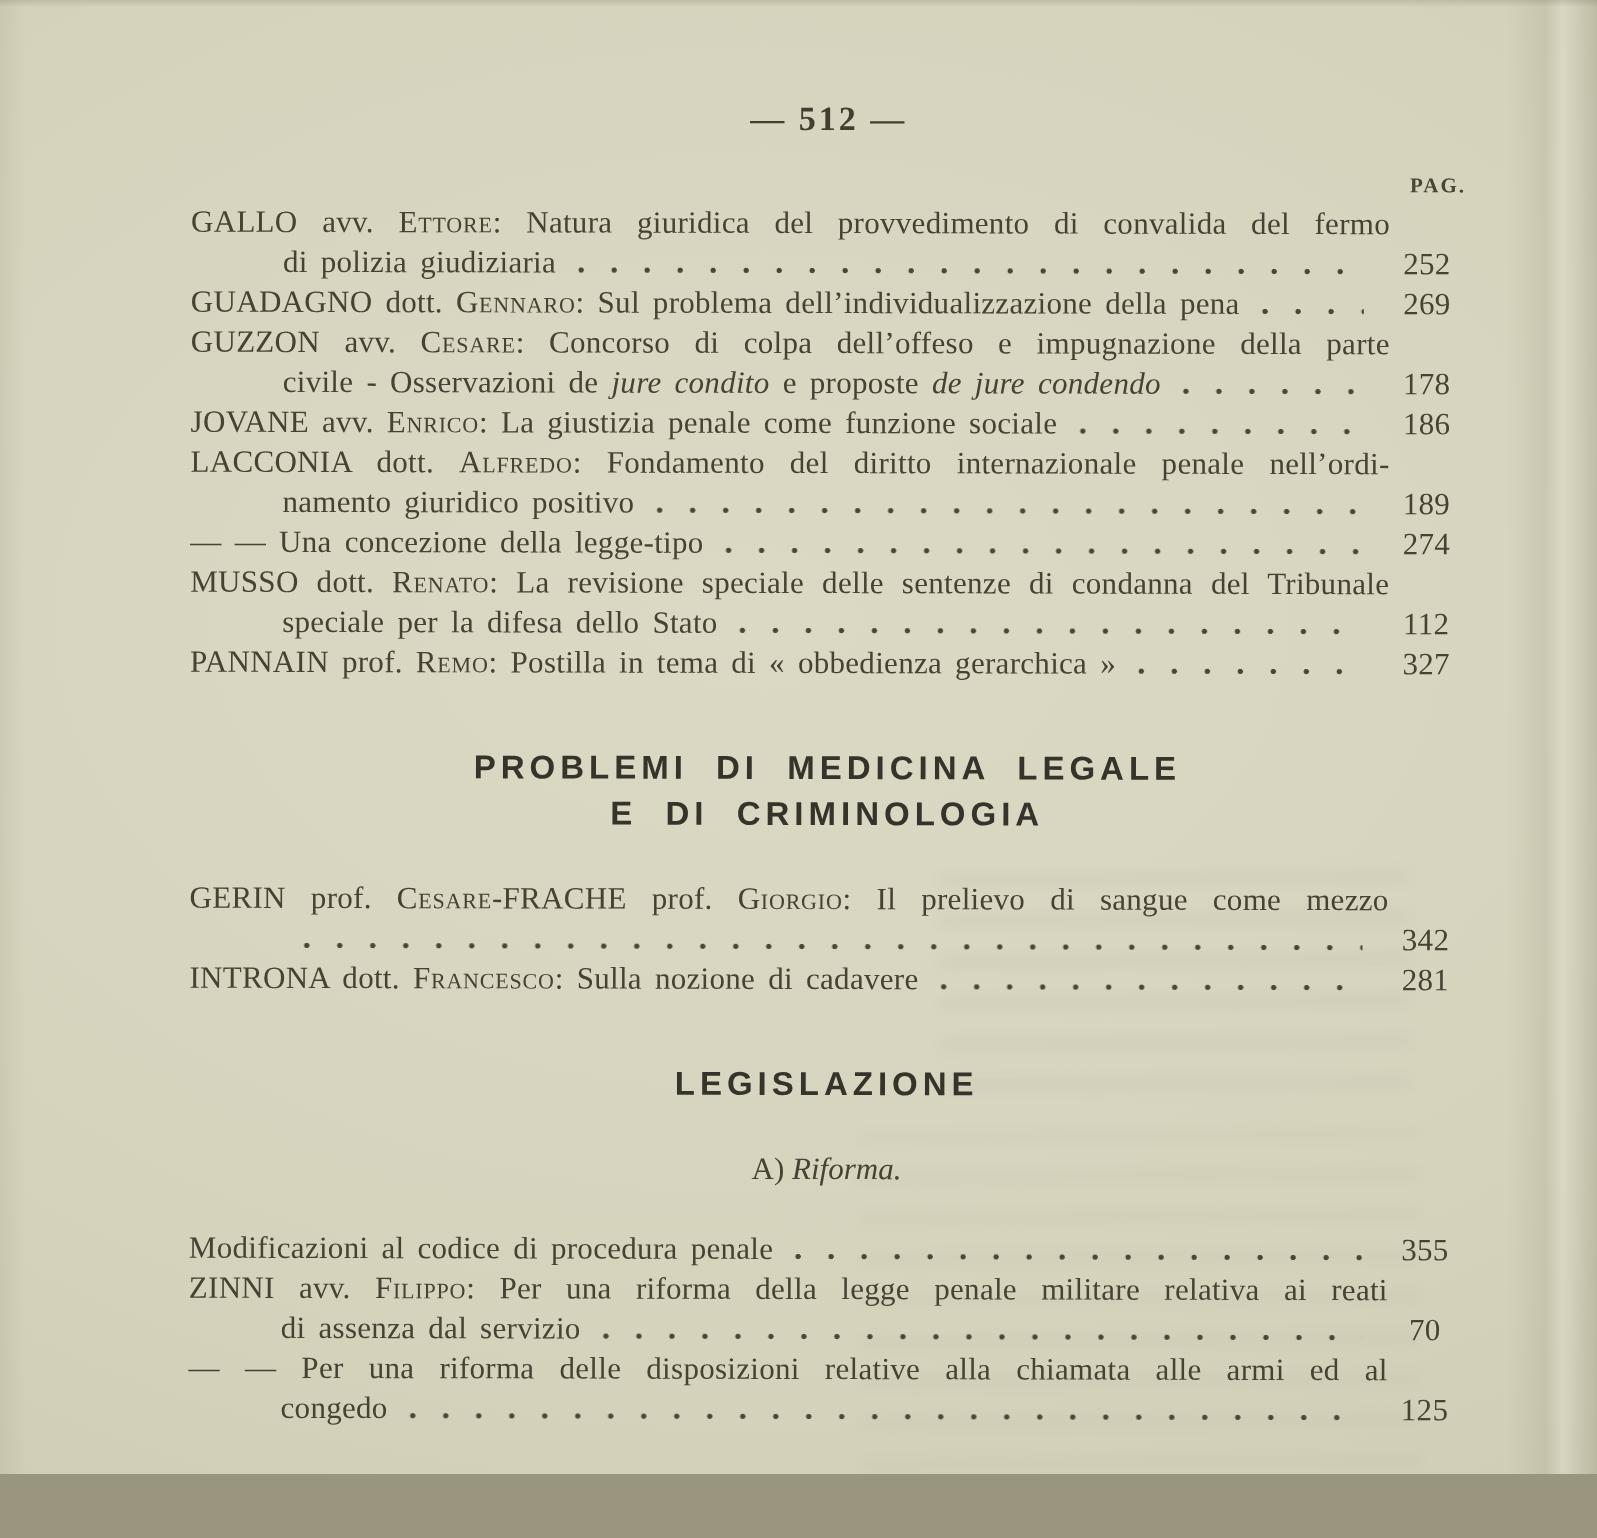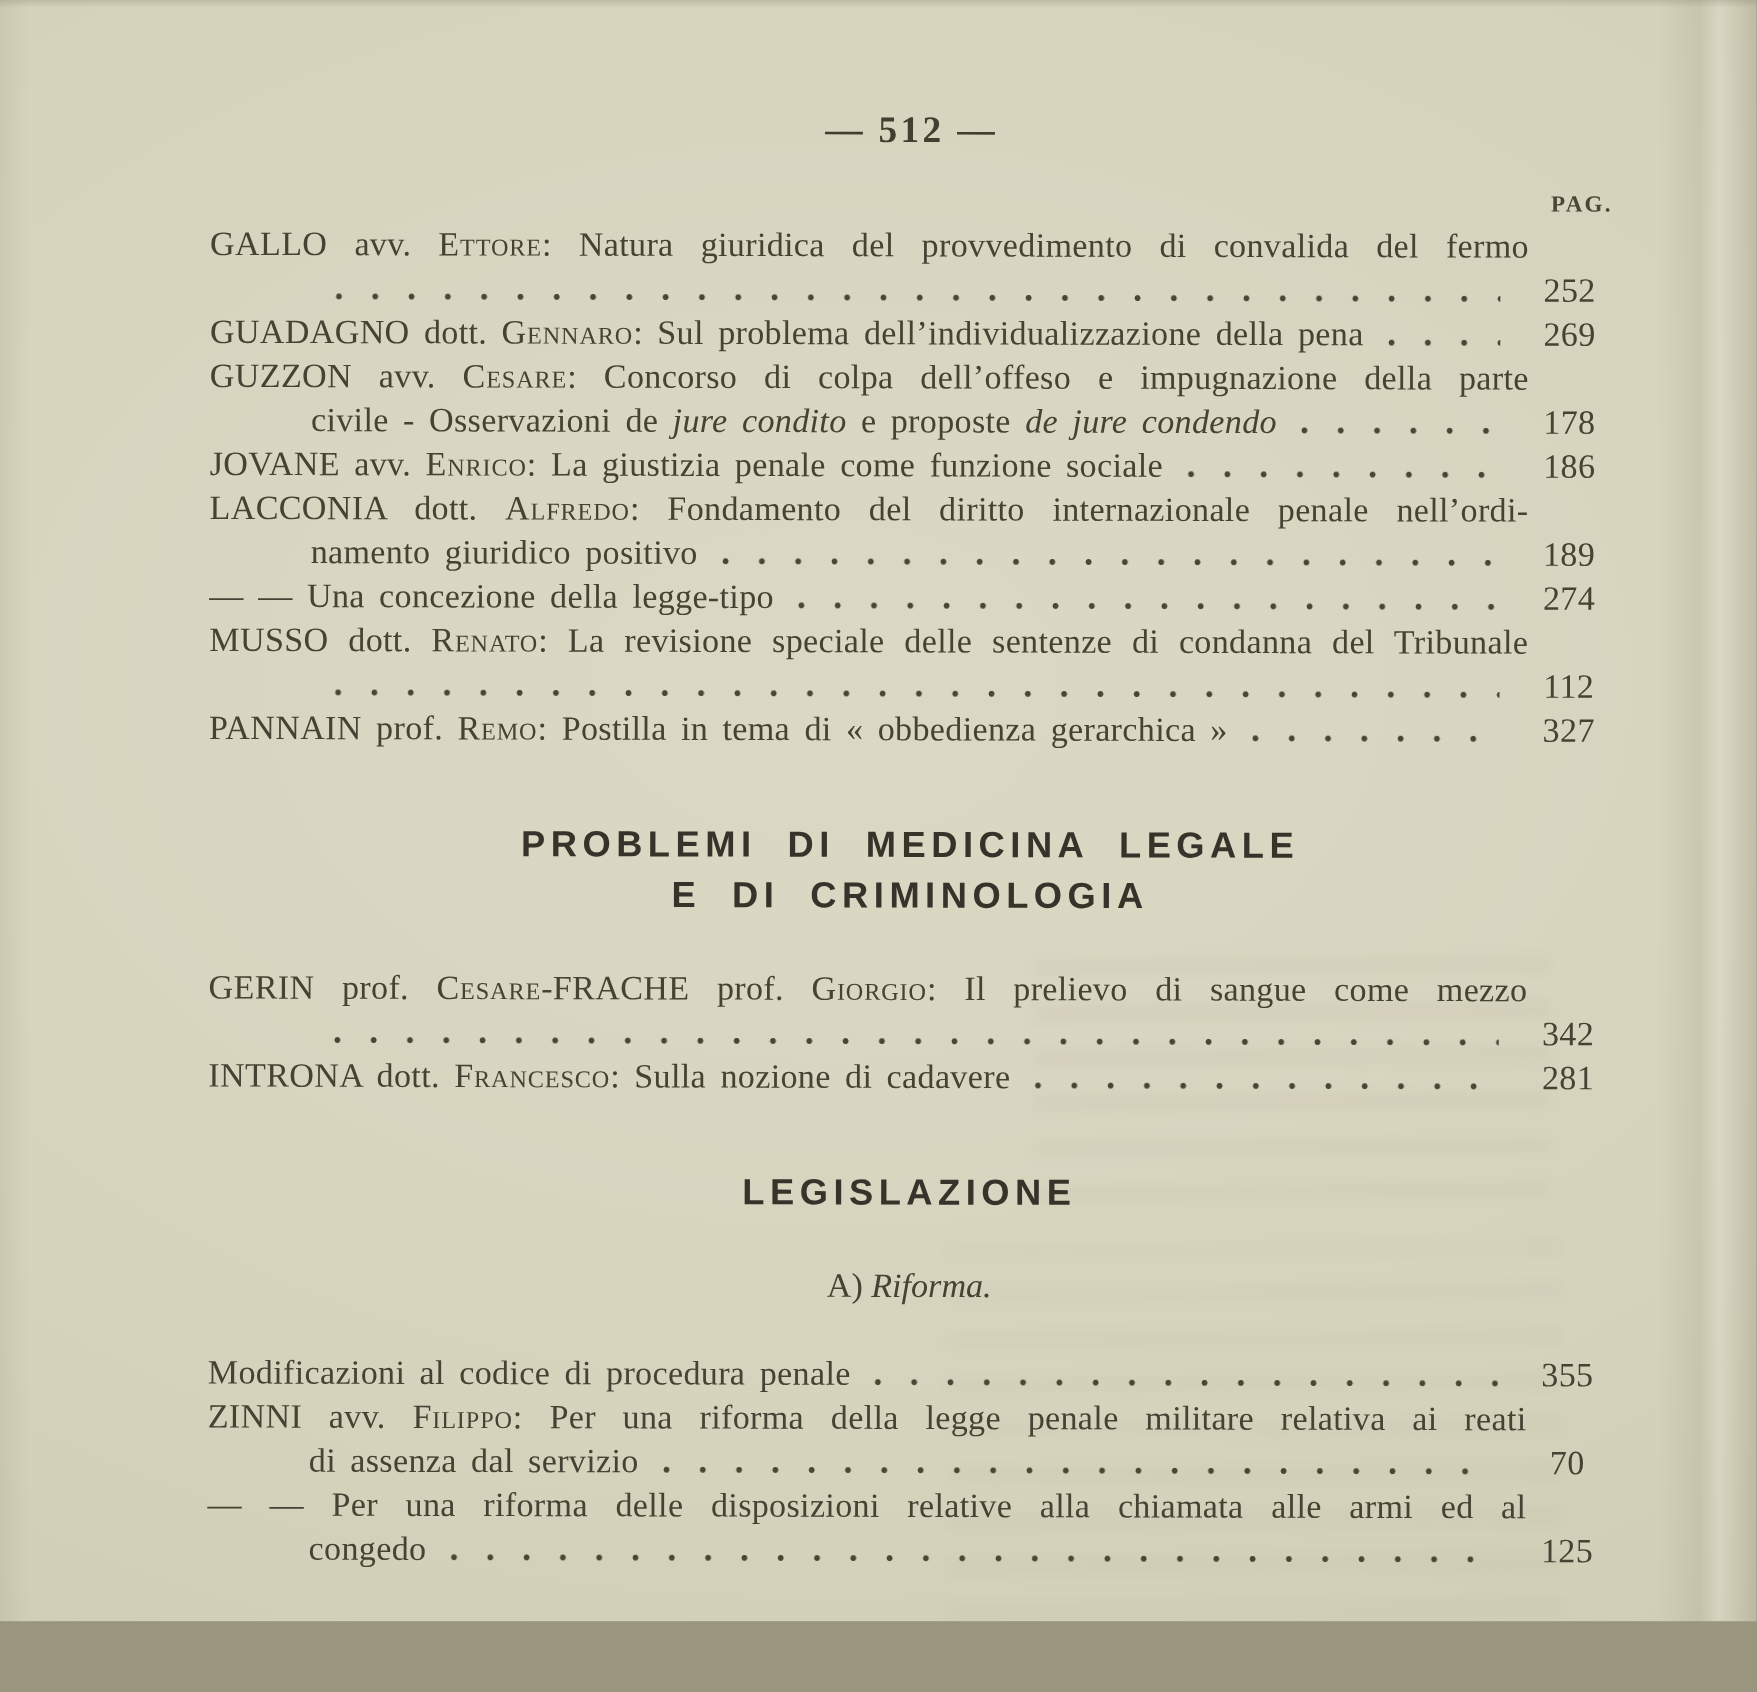--- a/index.html
+++ b/index.html
@@ -103,20 +103,21 @@
   <div class="ghost ghost-1"></div>
   <div class="ghost ghost-2"></div>
   <div class="content">
     <div class="page-number-header">— 512 —</div>
     <div class="pag-label">PAG.</div>
     <div id="toc">
         <section class="toc-section">
           <div class="entry-list">
             <div class="toc-line justify-line"><span class="line-text"><span class="seg c">GALLO</span><span class="seg"> avv. </span><span class="seg sc">Ettore</span><span class="seg">: Natura giuridica del provvedimento di convalida del fermo</span></span></div>
             <div class="toc-line has-page indent">
+              <span class="line-text"><span class="seg">di polizia giudiziaria</span></span>
               <span class="dot-leader"></span>
               <span class="page-ref">252</span>
             </div>
             <div class="toc-line has-page">
               <span class="line-text"><span class="seg c">GUADAGNO</span><span class="seg"> dott. </span><span class="seg sc">Gennaro</span><span class="seg">: Sul problema dell’individualizzazione della pena</span></span>
               <span class="dot-leader"></span>
               <span class="page-ref">269</span>
             </div>
             <div class="toc-line justify-line"><span class="line-text"><span class="seg c">GUZZON</span><span class="seg"> avv. </span><span class="seg sc">Cesare</span><span class="seg">: Concorso di colpa dell’offeso e impugnazione della parte</span></span></div>
             <div class="toc-line has-page indent">
@@ -135,20 +136,21 @@
               <span class="dot-leader"></span>
               <span class="page-ref">189</span>
             </div>
             <div class="toc-line has-page">
               <span class="line-text"><span class="seg">— — Una concezione della legge-tipo</span></span>
               <span class="dot-leader"></span>
               <span class="page-ref">274</span>
             </div>
             <div class="toc-line justify-line"><span class="line-text"><span class="seg c">MUSSO</span><span class="seg"> dott. </span><span class="seg sc">Renato</span><span class="seg">: La revisione speciale delle sentenze di condanna del Tribunale</span></span></div>
             <div class="toc-line has-page indent">
+              <span class="line-text"><span class="seg">speciale per la difesa dello Stato</span></span>
               <span class="dot-leader"></span>
               <span class="page-ref">112</span>
             </div>
             <div class="toc-line has-page">
               <span class="line-text"><span class="seg c">PANNAIN</span><span class="seg"> prof. </span><span class="seg sc">Remo</span><span class="seg">: Postilla in tema di « obbedienza gerarchica »</span></span>
               <span class="dot-leader"></span>
               <span class="page-ref">327</span>
             </div>
           </div>
         </section>

